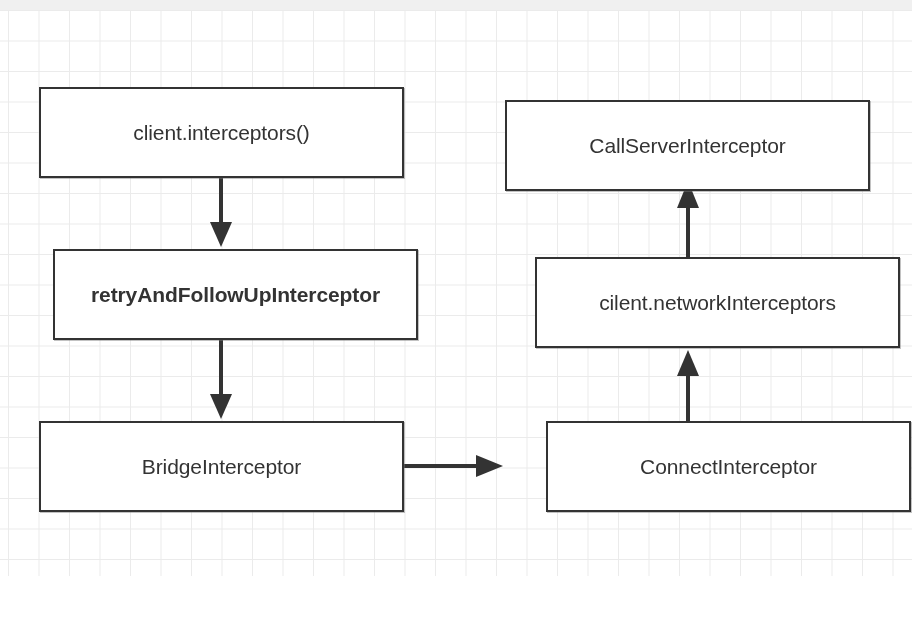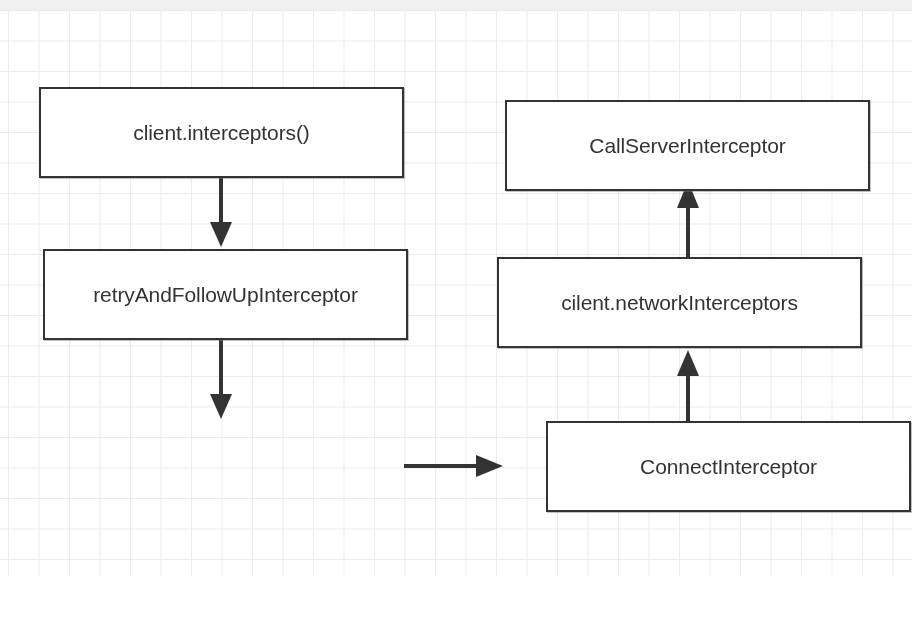--- a/index.html
+++ b/index.html
@@ -118,30 +118,33 @@
     <g>
       <line x1="688" y1="257" x2="688" y2="206" stroke="#333333" stroke-width="4"></line>
       <path d="M677,208 L699,208 L688,181 z" fill="#333333"></path>
     </g>
   </svg>
 
   <div class="node" style="left:39px; top:87px; width:365px; height:91px;">
     <span class="node-label">client.interceptors()</span>
   </div>
 
-  <div class="node" style="left:43px; top:249px; width:365px; height:91px;">
+  <div class="node" style="left:53px; top:249px; width:365px; height:91px;font-weight:bold;">
     <span class="node-label">retryAndFollowUpInterceptor</span>
   </div>
 
+  <div class="node" style="left:39px; top:421px; width:365px; height:91px;">
+    <span class="node-label">BridgeInterceptor</span>
+  </div>
 
   <div class="node" style="left:505px; top:87px; width:365px; height:91px;margin-top:13px;">
     <span class="node-label">CallServerInterceptor</span>
   </div>
 
-  <div class="node" style="left:497px; top:257px; width:365px; height:91px;">
+  <div class="node" style="left:535px; top:257px; width:365px; height:91px;">
     <span class="node-label">cilent.networkInterceptors</span>
   </div>
 
   <div class="node" style="left:505px; top:421px; width:365px; height:91px;margin-left:41px;">
     <span class="node-label">ConnectInterceptor</span>
   </div>
 
 </div>
 
 </body></html>

